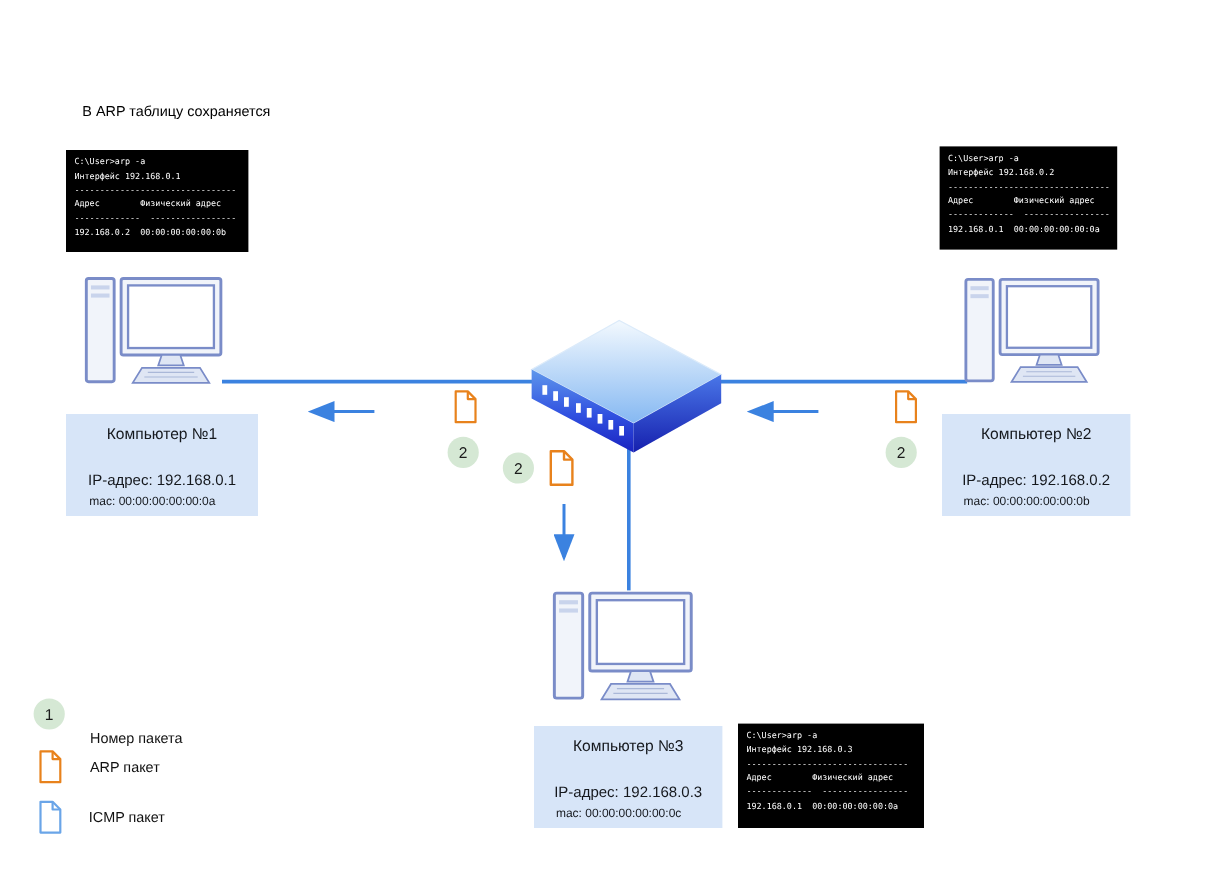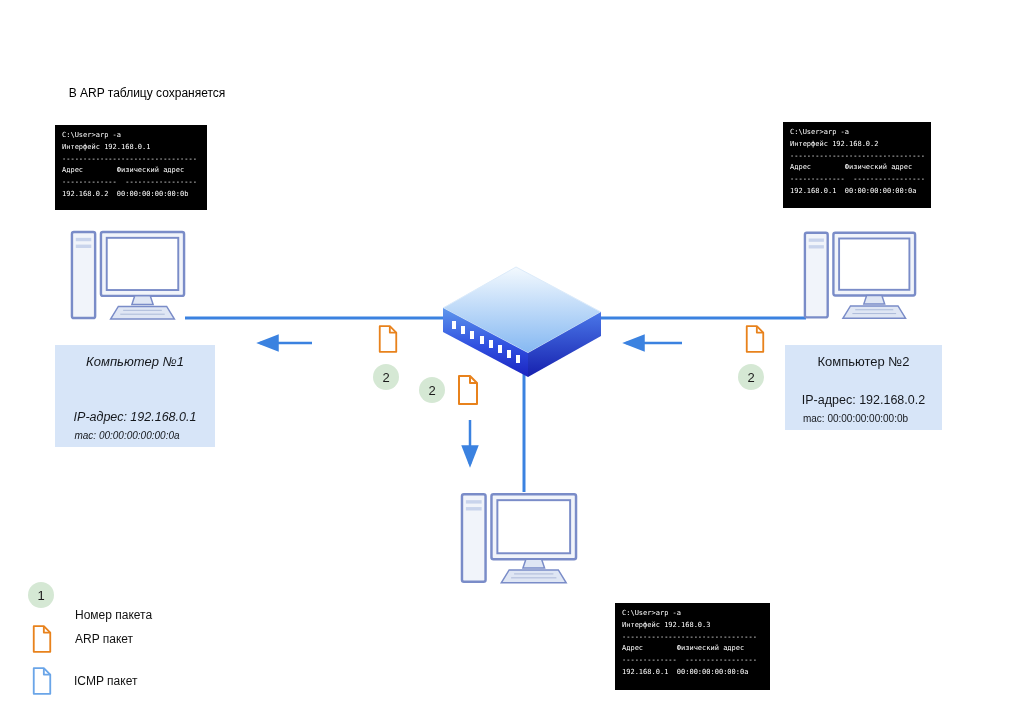--- a/index.html
+++ b/index.html
@@ -117,32 +117,37 @@
 
   <div class="abs terminal" style="left:615px;top:603px;width:155px;height:87px;">
     <div class="tline">C:\User&gt;arp -a</div>
     <div class="tline">Интерфейс 192.168.0.3</div>
     <div class="tline">--------------------------------</div>
     <div class="tline">Адрес        Физический адрес</div>
     <div class="tline">-------------  -----------------</div>
     <div class="tline">192.168.0.1  00:00:00:00:00:0a</div>
   </div>
 
-  <div class="abs card" style="left:55px;top:345px;width:160px;height:102px;font-style:italic;">
+  <div class="abs card" style="left:55px;top:345px;width:160px;height:85px;">
     <div class="card-title">Компьютер №1</div>
     <div class="card-ip">IP-адрес: 192.168.0.1</div>
     <div class="card-mac">mac: 00:00:00:00:00:0a</div>
   </div>
 
   <div class="abs card" style="left:785px;top:345px;width:157px;height:85px;">
     <div class="card-title">Компьютер №2</div>
     <div class="card-ip">IP-адрес: 192.168.0.2</div>
     <div class="card-mac">mac: 00:00:00:00:00:0b</div>
   </div>
 
+  <div class="abs card" style="left:445px;top:605px;width:157px;height:85px;">
+    <div class="card-title">Компьютер №3</div>
+    <div class="card-ip">IP-адрес: 192.168.0.3</div>
+    <div class="card-mac">mac: 00:00:00:00:00:0c</div>
+  </div>
 
   <svg class="abs" style="left:377px;top:324px;color:#e8821c" width="22" height="30" viewBox="0 0 24 32">
       <use href="#doc"></use>
     </svg>
   <svg class="abs" style="left:744px;top:324px;color:#e8821c" width="22" height="30" viewBox="0 0 24 32">
       <use href="#doc"></use>
     </svg>
   <svg class="abs" style="left:456px;top:374px;color:#e8821c" width="24" height="32" viewBox="0 0 24 32">
       <use href="#doc"></use>
     </svg>

